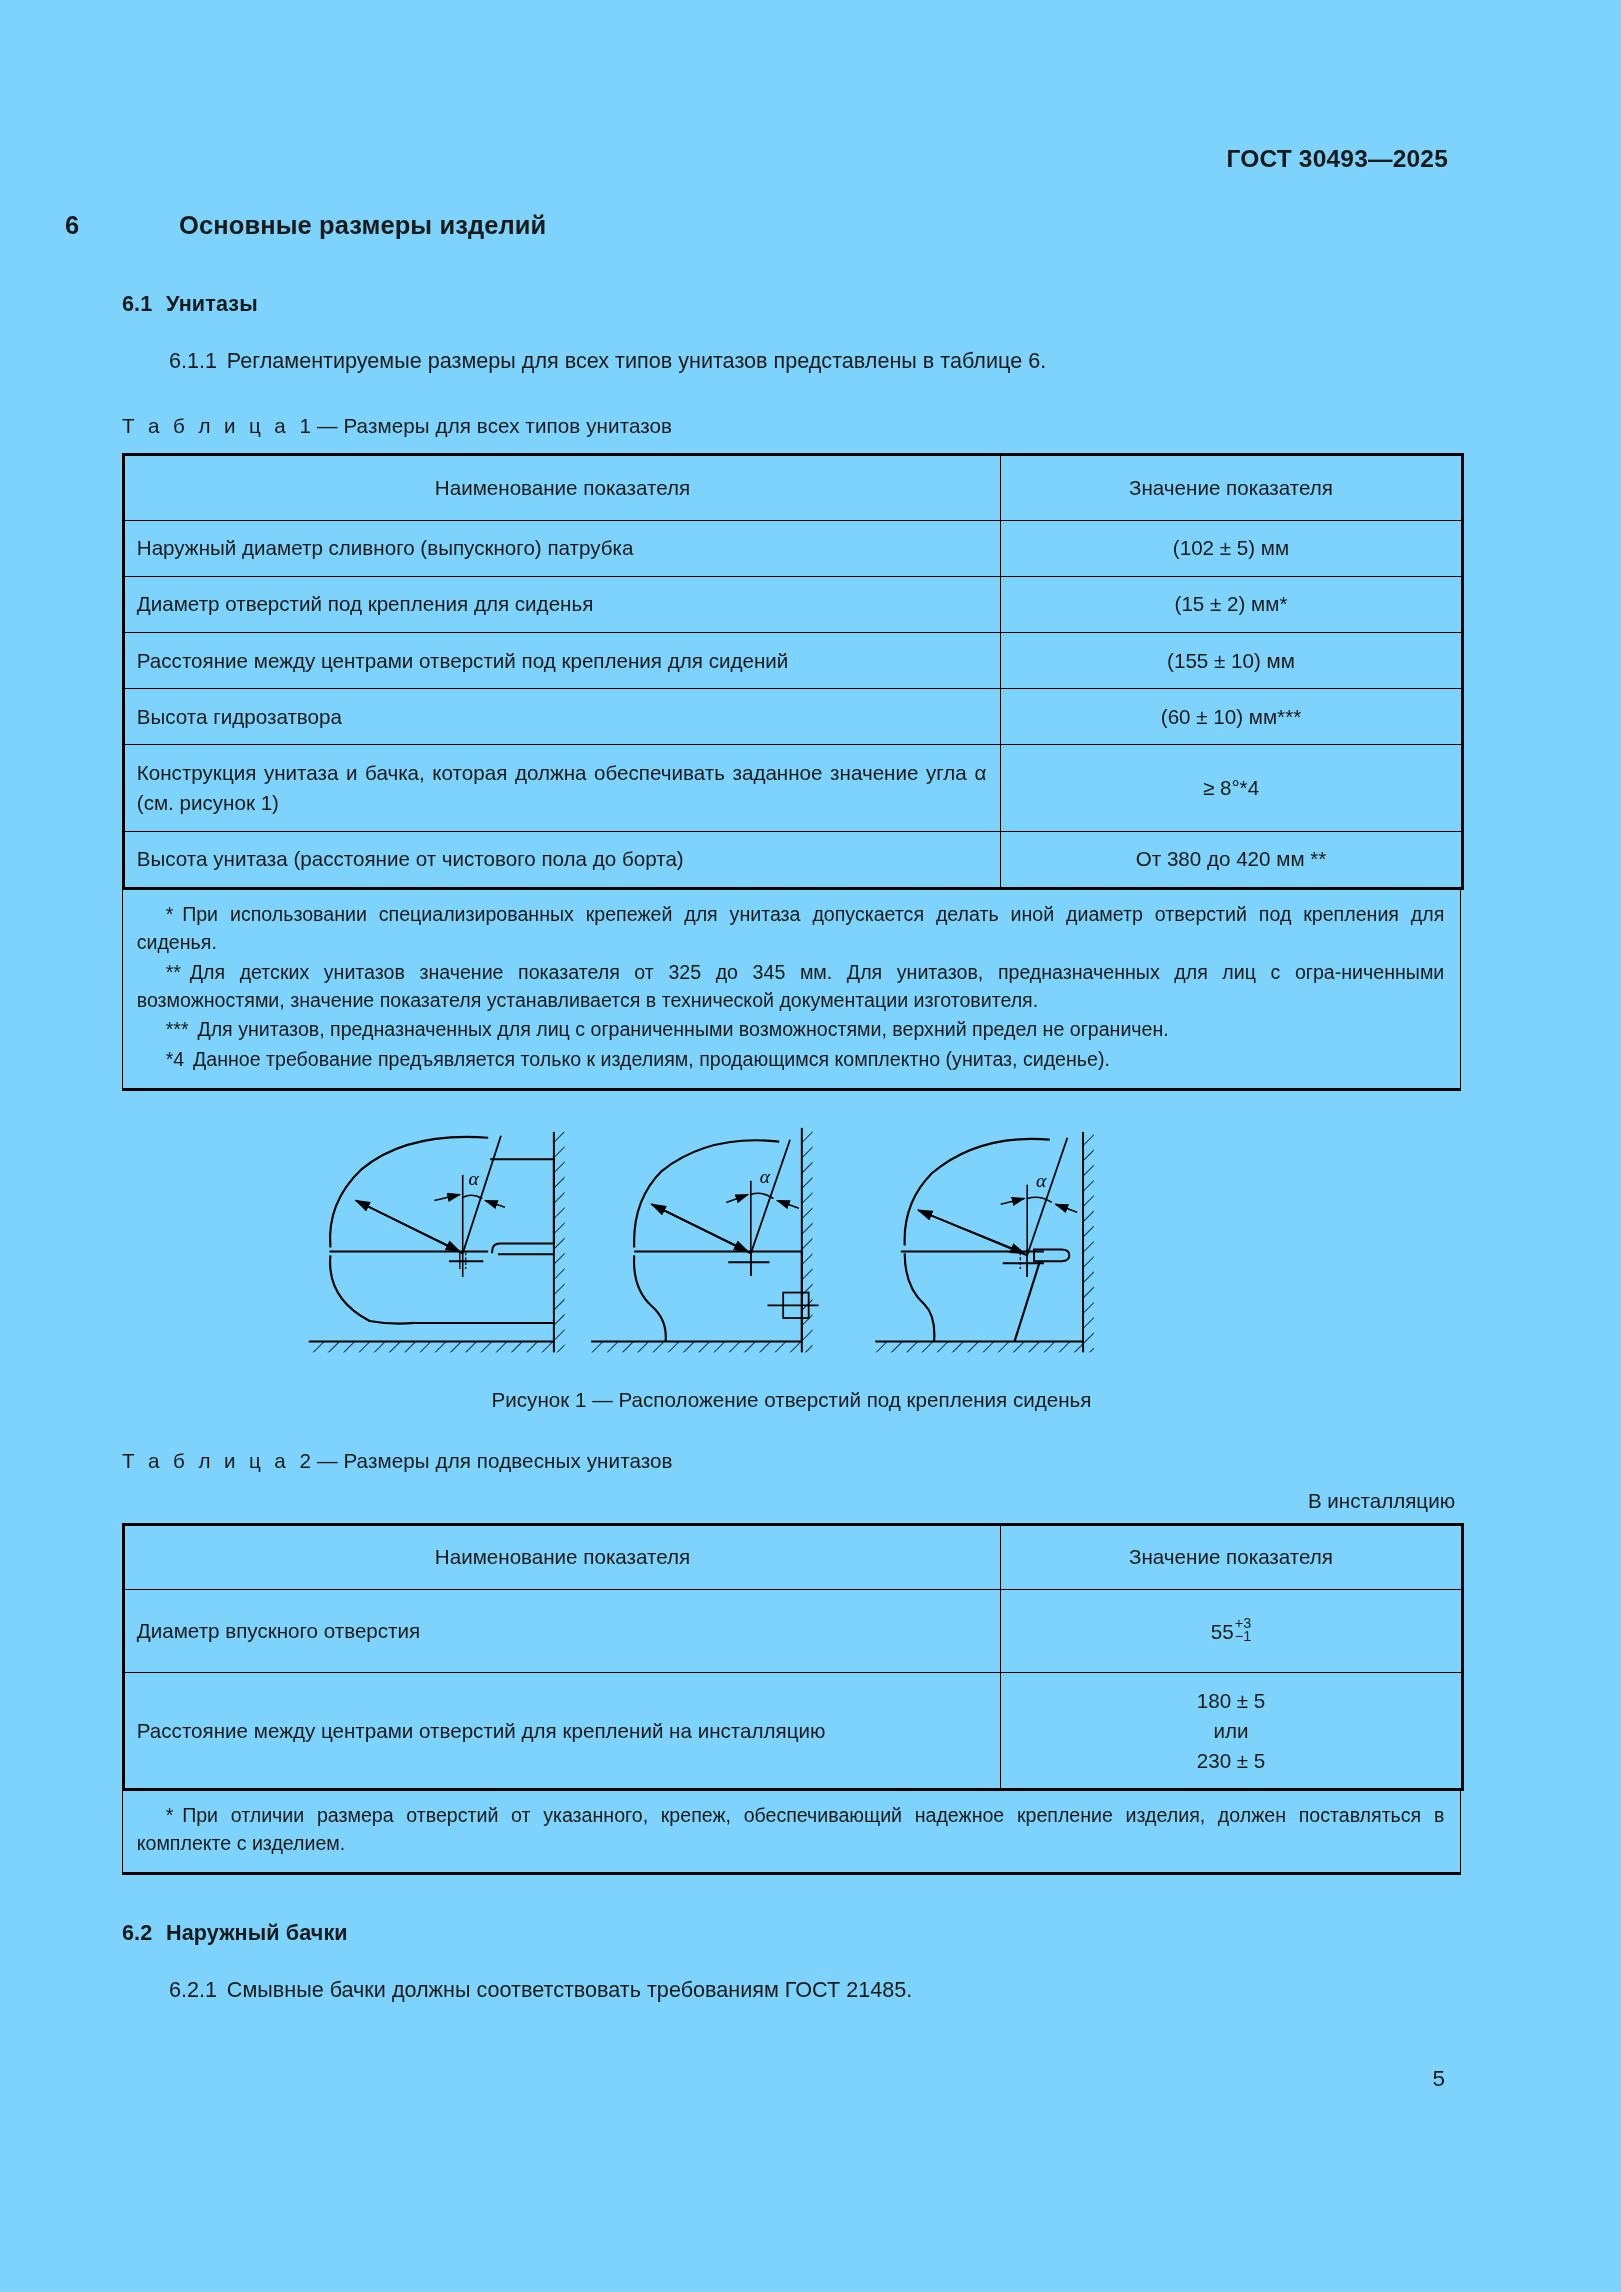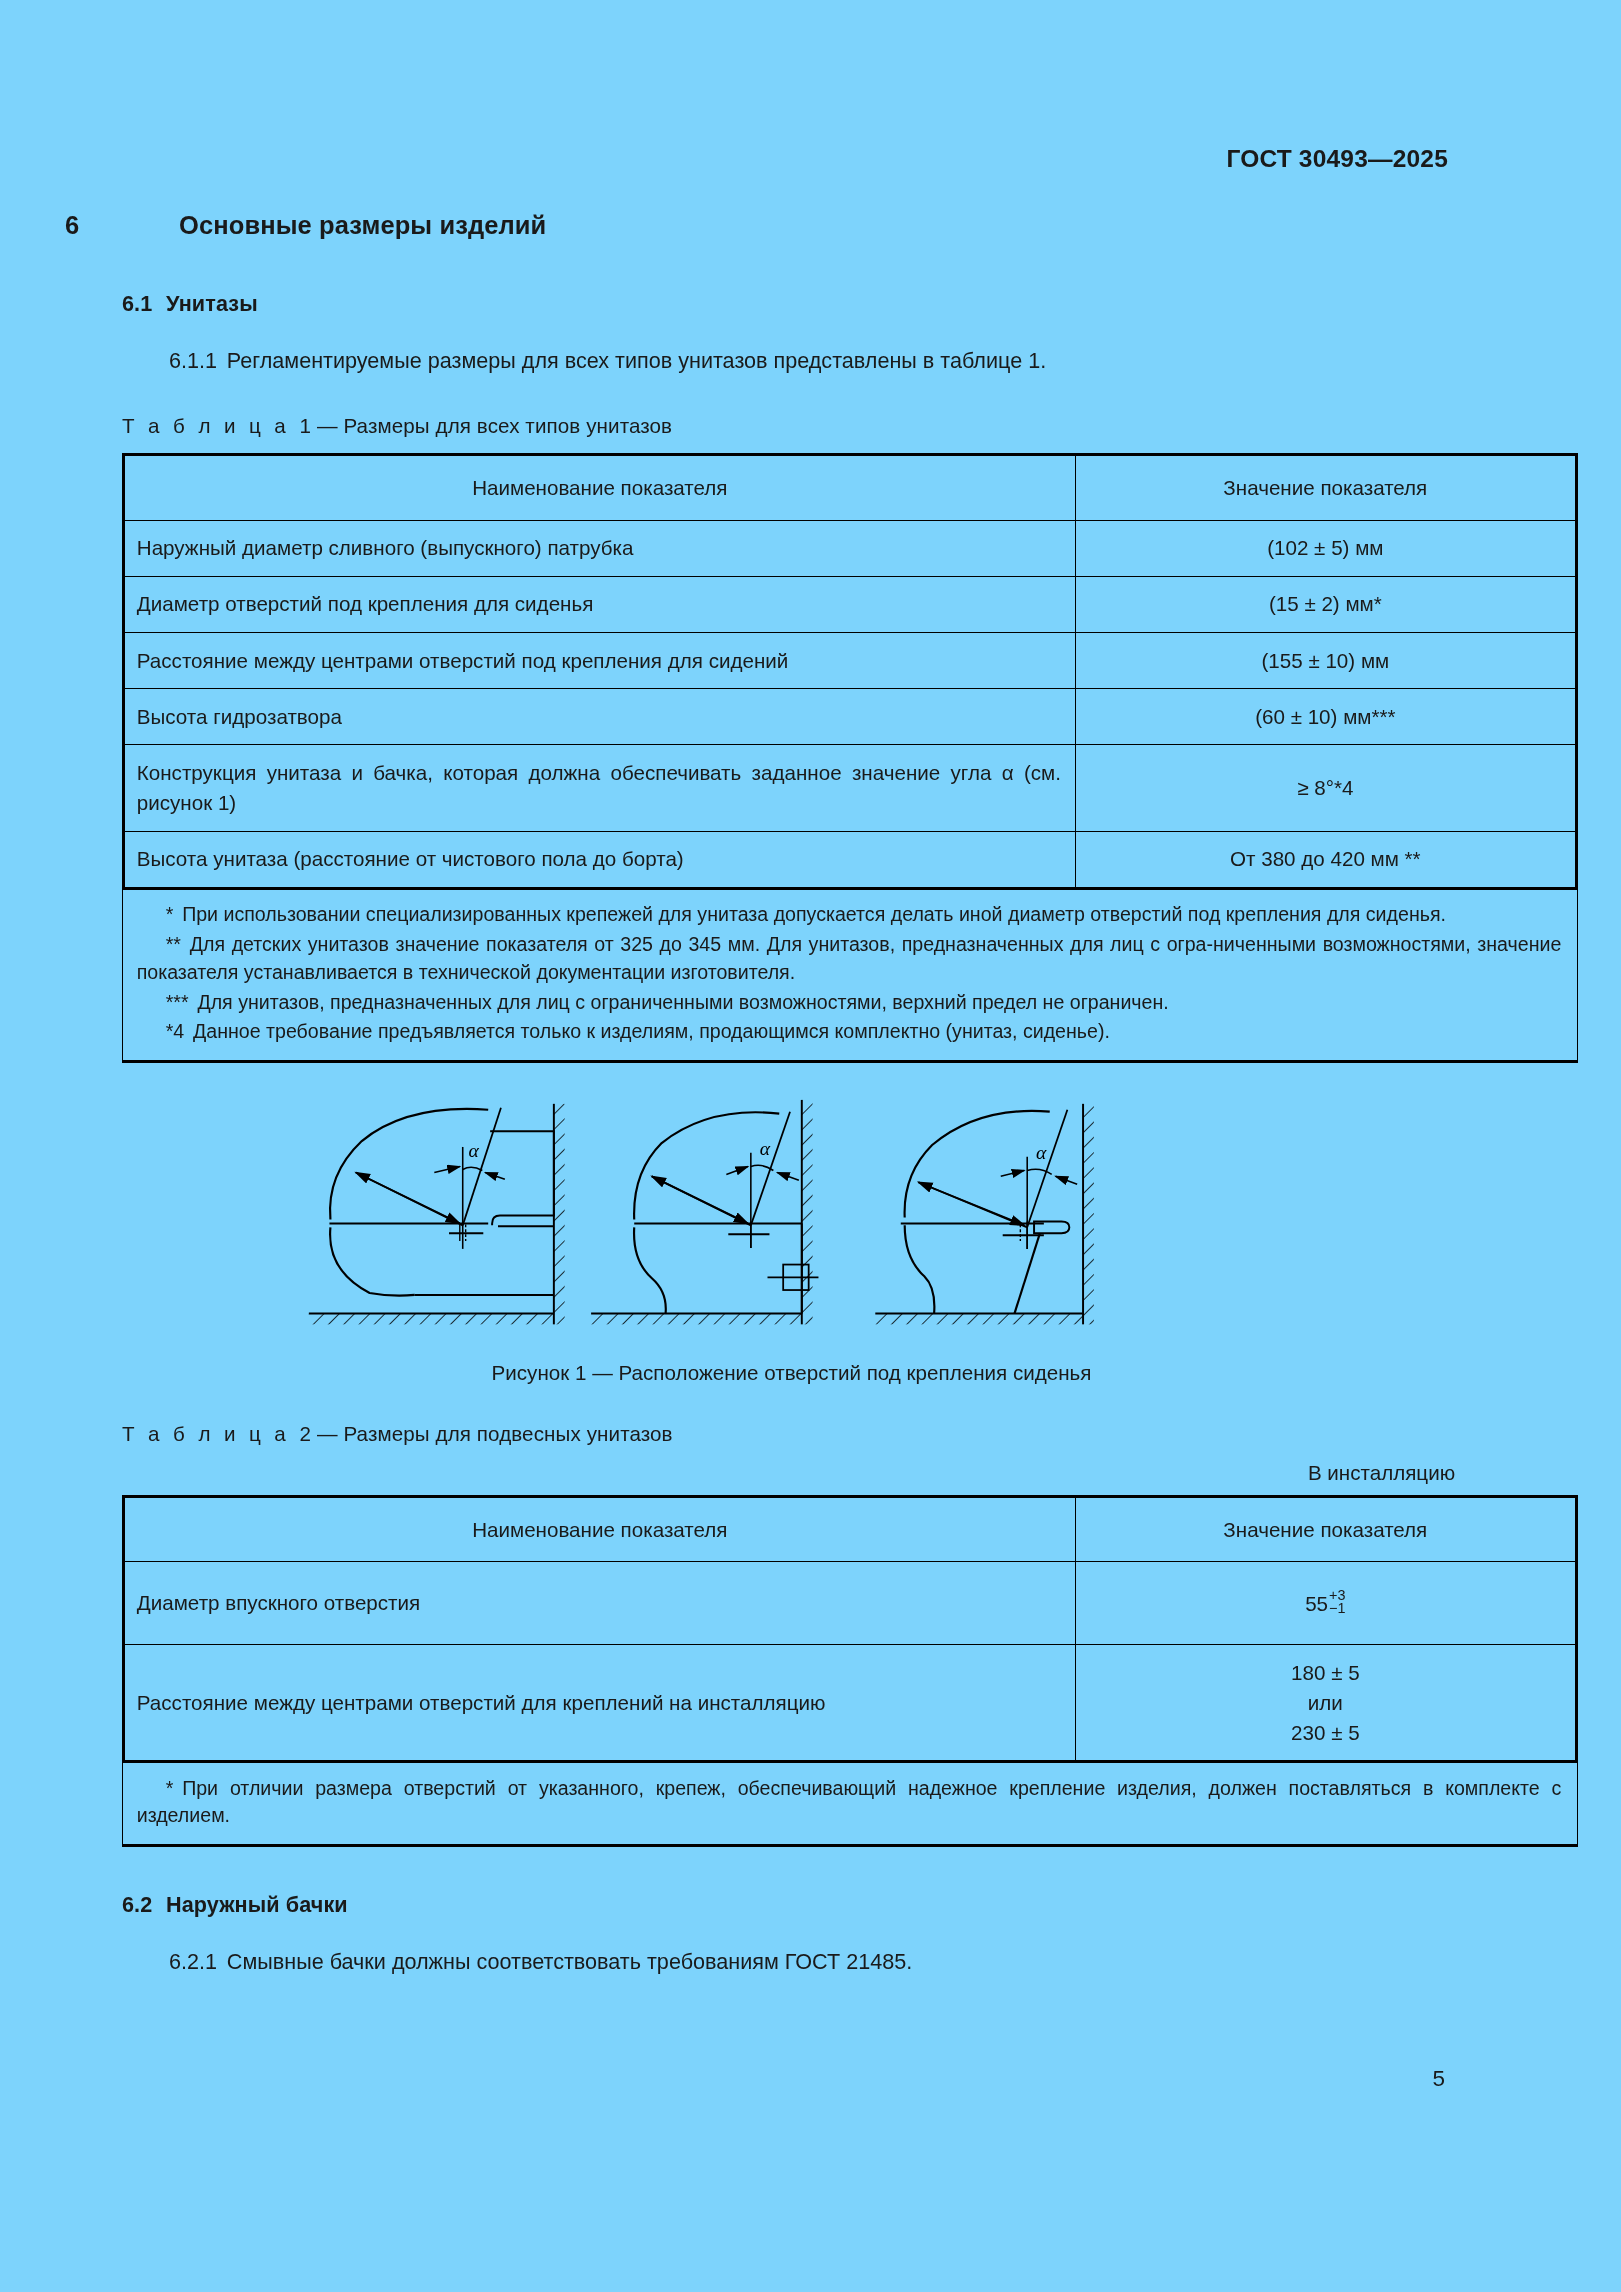--- a/index.html
+++ b/index.html
@@ -84,21 +84,21 @@
   .units-note {
     font-size: 20.6px;
     text-align: right;
     margin: 0 0 9.8px 0;
     padding-right: 5.9px;
   }
 
   
   table.gost {
     border-collapse: collapse;
-    width: 1456px;
+    width: 1339px;
     table-layout: fixed;
     font-size: 20.6px;
   }
   table.gost td, table.gost th {
     border: 1.5px solid #000;
     vertical-align: middle;
     font-weight: normal;
   }
   table.gost .col-name { width: 877px; }
   table.gost .col-val  { width: 462px; }
@@ -181,21 +181,21 @@
 
       <h1 class="sec">
         <span class="num">6</span><span>Основные размеры изделий</span>
       </h1>
 
       <h2 class="sec">
         <span class="num">6.1</span><span>Унитазы</span>
       </h2>
 
       <p class="para indent">
-        <span class="pnum">6.1.1</span><span>Регламентируемые размеры для всех типов унитазов представлены в таблице 1.</span>
+        <span class="pnum">6.1.1</span><span>Регламентируемые размеры для всех типов унитазов представлены в таблице 6.</span>
       </p>
 
       <div class="caption">
         <span class="sp">Т а б л и ц а</span><span class="tnum">1</span><span>—</span>
         <span>Размеры для всех типов унитазов</span>
       </div>
 
       <table class="gost">
         <colgroup>
             <col class="col-name">

